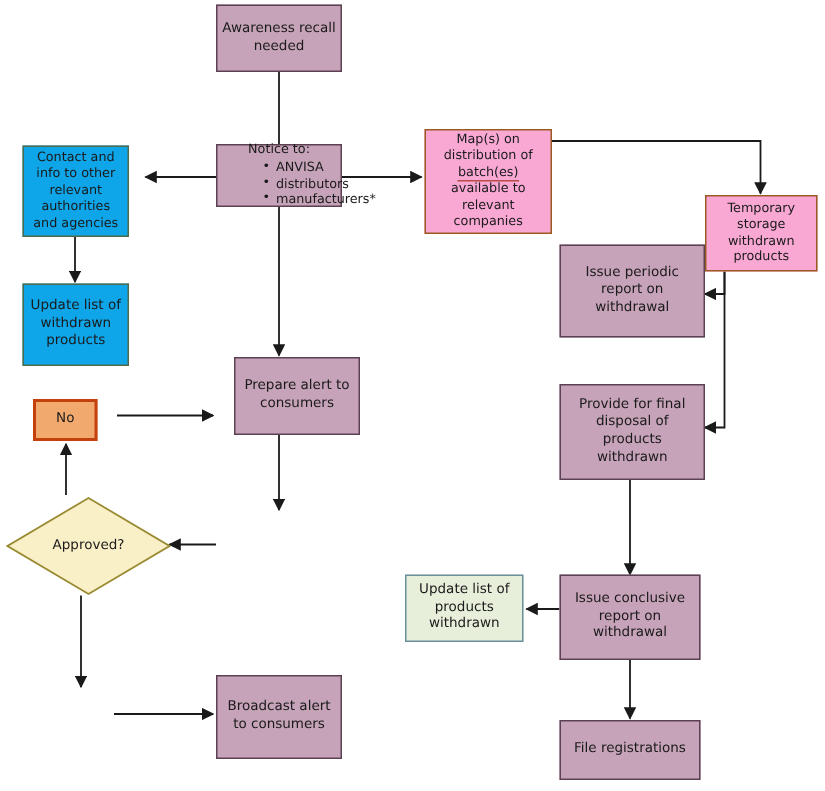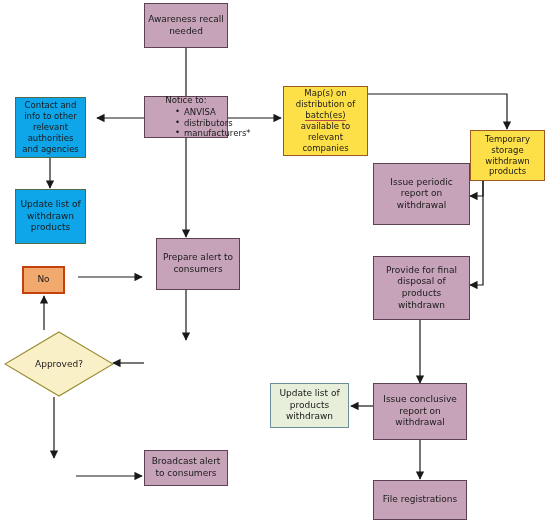--- a/index.html
+++ b/index.html
@@ -37,21 +37,21 @@
   .node .inner {
     width: 100%;
     padding: 0 3px;
     box-sizing: border-box;
   }
   .node.purple {
     background: #c6a3b9;
     border: 1px solid #5c4152;
   }
   .node.orange {
-    background: #fde047;
+    background: #f9a8d4;
     border: 1px solid #9b5a22;
   }
   .node.green {
     background: #0ea5e9;
     border: 1px solid #4f6b4a;
   }
   .node.mint {
     background: #e7eeda;
     border: 1px solid #6a8f9b;
   }
@@ -201,21 +201,21 @@
 
   <div class="diamond" style="left:4px; top:331px; width:110px; height:66px;">
     <svg width="110" height="66" viewBox="0 0 110 66" xmlns="http://www.w3.org/2000/svg">
       <polygon points="55,1 109,33 55,65 1,33" fill="#faf0c8" stroke="#9a8b33" stroke-width="1.2"></polygon>
     </svg>
     <div class="dlabel" style="font-size:9px;">Approved?</div>
   </div>
 
 
 
-  <div class="node purple" style="left:144px; top:450px; width:84px; height:36px; font-size:9px;">
+  <div class="node purple" style="left:144px; top:450px; width:84px; height:56px; font-size:9px;">
     <div class="inner">Broadcast alert to consumers</div>
   </div>
 
   <div class="node mint" style="left:270px; top:383px; width:79px; height:45px; font-size:9px;">
     <div class="inner">Update list of products withdrawn</div>
   </div>
 
   <div class="node purple" style="left:373px; top:383px; width:94px; height:57px; font-size:9px;">
     <div class="inner">Issue conclusive report on withdrawal</div>
   </div>

